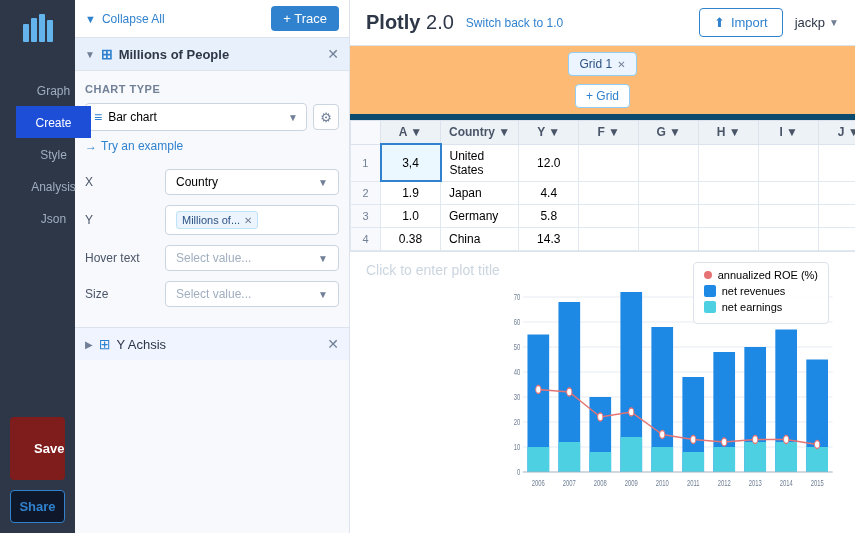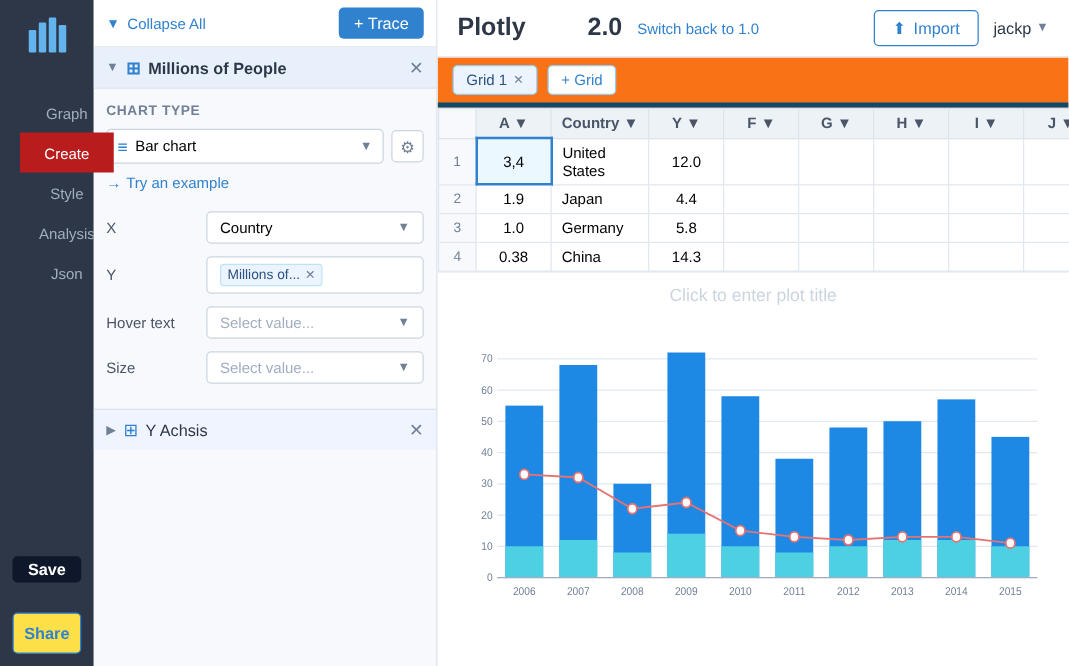--- a/index.html
+++ b/index.html
@@ -24,21 +24,21 @@
     .sidebar-item {
       width: 100%;
       padding: 8px 0;
       text-align: center;
       color: #a0aec0;
       font-size: 12px;
       cursor: pointer;
       position: relative;
       margin-left: 32px;
     }
-    .sidebar-item.active { color: #fff; background: #b91c1c; }
+    .sidebar-item.active { color: #fff; background: #1d4ed8; }
     .sidebar-item-label { display: block; margin-top: 2px; }
 
     
     .panel {
       width: 275px;
       background: #f7f9fc;
       border-right: 1px solid #dde3ec;
       display: flex;
       flex-direction: column;
       flex-shrink: 0;
@@ -176,22 +176,22 @@
     }
     .second-trace-left {
       display: flex;
       align-items: center;
       gap: 6px;
       font-size: 13px;
       color: #2d3748;
     }
     .btn-save {
       width: 100%;
-      padding: 3px;
-      background: #0f172a;
+      padding: 24px;
+      background: #7f1d1d;
       color: #fff;
       border: none;
       border-radius: 4px;
       font-size: 13px;
       cursor: pointer;
       margin-bottom: 6px;
       font-weight: bold;
     }
     .btn-share {
       width: 100%;
@@ -275,22 +275,23 @@
       display: flex;
       flex-direction: column;
       flex: 1;
       overflow: hidden;
     }
     .grid-tabs {
       display: flex;
       align-items: center;
       gap: 8px;
       padding: 6px 12px;
-      border-bottom: 4px solid #0c4a6e;
-      background: #f97316;
+      border-bottom: 6px solid #0c4a6e;
+      background: #fdba74;
+      flex-direction: column;
     }
     .grid-tab {
       display: flex;
       align-items: center;
       gap: 5px;
       padding: 4px 10px;
       border: 1px solid #dde3ec;
       border-radius: 4px;
       font-size: 12px;
       cursor: pointer;
@@ -358,21 +359,20 @@
     }
     .spreadsheet td.country-cell {
       text-align: left;
     }
 
     
     .chart-container {
       flex: 1;
       padding: 10px 16px;
       display: flex;
-      flex-direction: column;
       overflow: hidden;
     }
     .chart-title {
       text-align: center;
       color: #cbd5e0;
       font-size: 14px;
       margin-bottom: 8px;
       cursor: pointer;
     }
     .chart-and-legend {
@@ -436,21 +436,21 @@
   </div>
   <div class="sidebar-item">
     <span class="sidebar-item-label">Analysis</span>
   </div>
   <div class="sidebar-item">
     <span class="sidebar-item-label">Json</span>
   </div>
 
   <div style="margin-top: auto; width: 100%; padding: 10px;">
     <button class="btn-save">Save</button>
-    <button class="btn-share" style="width:100%;padding:8px;background:#fde047;color:#3182ce;border:1px solid #3182ce;border-radius:4px;font-size:13px;cursor:pointer;font-weight:bold;margin-top:18px;">Share</button>
+    <button class="btn-share" style="width:100%;padding:8px;background:#0f172a;color:#3182ce;border:1px solid #3182ce;border-radius:4px;font-size:13px;cursor:pointer;font-weight:bold;margin-top:4px;">Share</button>
   </div>
 </div>
 
 <div class="panel">
 
   <div class="panel-header">
     <div class="panel-header-left">
       <span class="collapse-icon">▼</span>
       <span style="font-size:12px;color:#3182ce;cursor:pointer;">Collapse All</span>
     </div>
@@ -531,21 +531,21 @@
   </div>
 </div>
 
 <div class="main">
 
   <div class="topbar">
     <div class="topbar-left">
       <div class="topbar-title">
         <span>Plotly</span>
         <span style="font-weight:300;"> </span>
-        <span style="font-weight:bold;margin-left:44px;">2.0</span>
+        <span style="font-weight:normal;">2.0</span>
       </div>
       <span class="switch-link">Switch back to 1.0</span>
     </div>
     <div class="topbar-right">
       <button class="btn-import">
         <span>⬆</span>
         <span>Import</span>
       </button>
       <div class="user-menu">
         <span>jackp</span>
@@ -700,17 +700,31 @@
                   <text x="248.75" y="224" text-anchor="middle" font-size="9" fill="#718096">2010</text>
                   <text x="296.25" y="224" text-anchor="middle" font-size="9" fill="#718096">2011</text>
                   <text x="343.75" y="224" text-anchor="middle" font-size="9" fill="#718096">2012</text>
                   <text x="391.25" y="224" text-anchor="middle" font-size="9" fill="#718096">2013</text>
                   <text x="438.75" y="224" text-anchor="middle" font-size="9" fill="#718096">2014</text>
                   <text x="486.25" y="224" text-anchor="middle" font-size="9" fill="#718096">2015</text>
                   <line x1="35" x2="510" y1="210" y2="210" stroke="#a0aec0" stroke-width="1"></line>
                 </g>
             </svg>
           </div>
+          <div class="chart-legend">
+            <div class="legend-item">
+              <div class="legend-dot" style="background:#e57373;"></div>
+              <span>annualized ROE (%)</span>
+            </div>
+            <div class="legend-item">
+              <div class="legend-square" style="background:#1e88e5;"></div>
+              <span>net revenues</span>
+            </div>
+            <div class="legend-item">
+              <div class="legend-square" style="background:#4dd0e1;"></div>
+              <span>net earnings</span>
+            </div>
+          </div>
         </div>
       </div>
     </div>
   </div>
 </div>
 
 </body></html>

